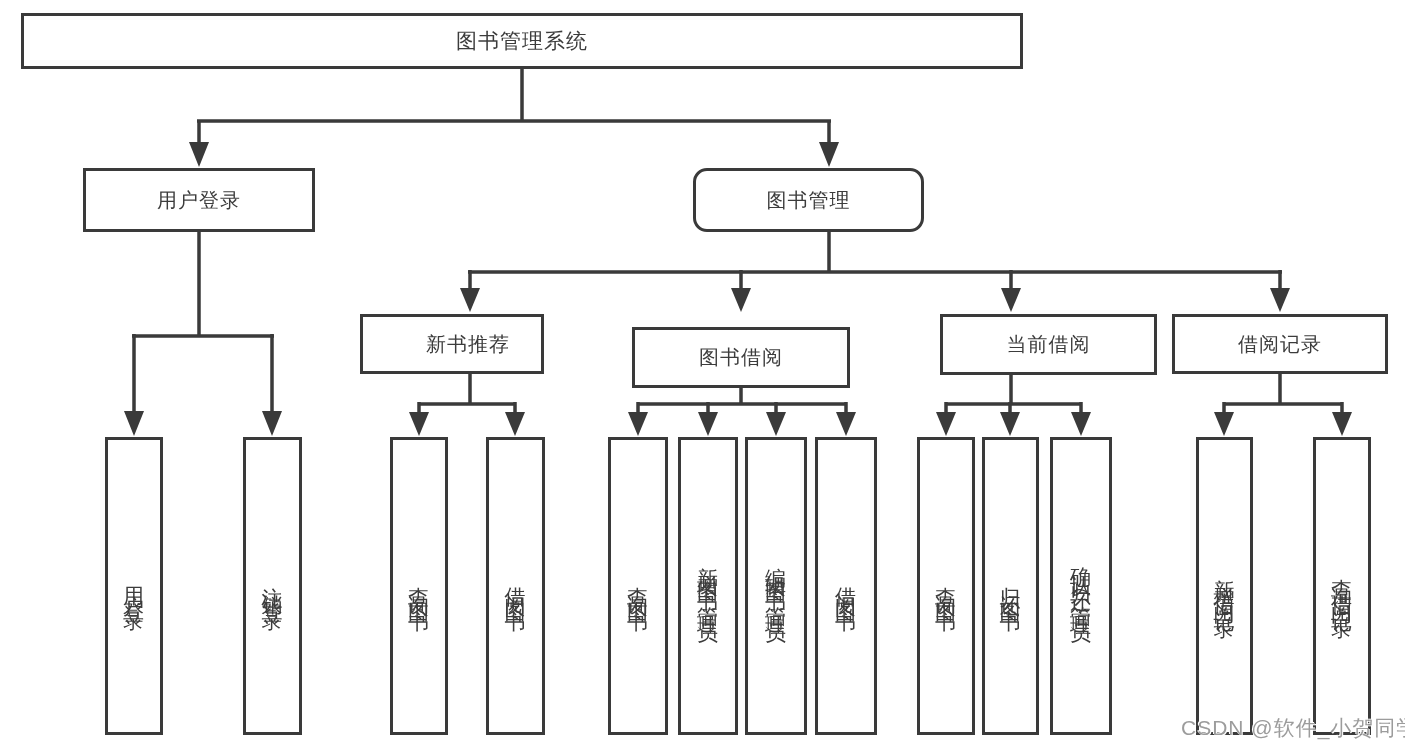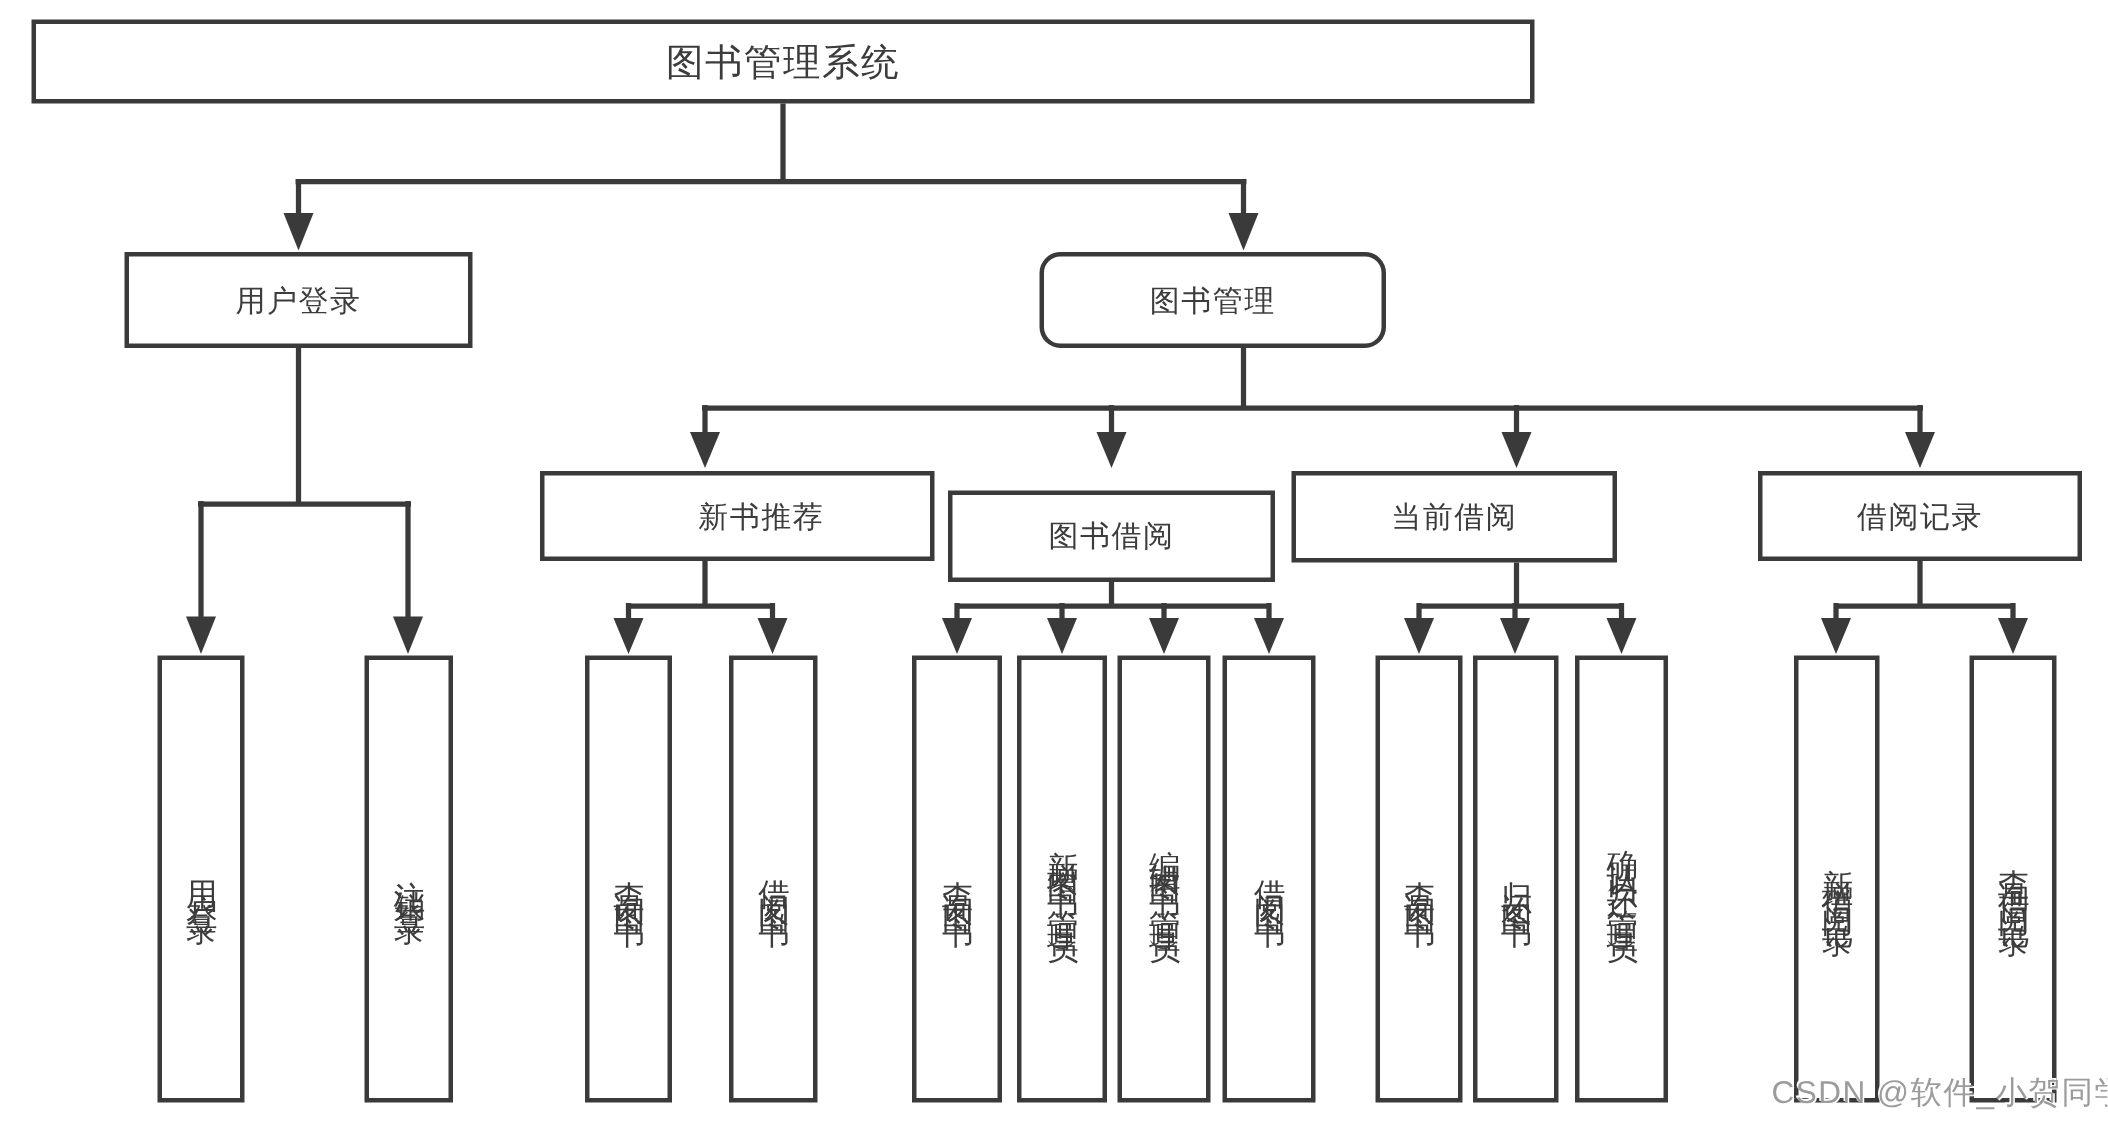--- a/index.html
+++ b/index.html
@@ -27,21 +27,21 @@
     background: #ffffff;
     border: 3px solid #3a3a3a;
     display: flex;
     align-items: center;
     justify-content: center;
     color: #3c3c3c;
     font-size: 20px;
     letter-spacing: 1px;
     z-index: 2;
   }
-  .node.title { font-size: 25px; }
+  .node.title { font-size: 21px; }
   .leaf {
     position: absolute;
     box-sizing: border-box;
     background: #ffffff;
     border: 3px solid #3a3a3a;
     display: flex;
     align-items: center;
     justify-content: center;
     z-index: 2;
   }
@@ -115,27 +115,27 @@
     <span>图书管理系统</span>
   </div>
 
   <div class="node" style="left:83px; top:168px; width:232px; height:64px;">
     <span>用户登录</span>
   </div>
   <div class="node" style="left:693px; top:168px; width:231px; height:64px;border-radius:14px;">
     <span>图书管理</span>
   </div>
 
-  <div class="node" style="left:360px; top:314px; width:263px; height:60px;padding-left:32px;">
+  <div class="node" style="left:360px; top:314px; width:184px; height:60px;padding-left:32px;">
     <span>新书推荐</span>
   </div>
   <div class="node" style="left:632px; top:327px; width:218px; height:61px;">
     <span>图书借阅</span>
   </div>
-  <div class="node" style="left:861px; top:314px; width:217px; height:61px;">
+  <div class="node" style="left:940px; top:314px; width:217px; height:61px;">
     <span>当前借阅</span>
   </div>
   <div class="node" style="left:1172px; top:314px; width:216px; height:60px;">
     <span>借阅记录</span>
   </div>
 
   <div class="leaf" style="left:105px; top:437px; width:58px; height:298px;">
     <span>用户登录</span>
   </div>
   <div class="leaf" style="left:243px; top:437px; width:59px; height:298px;">

